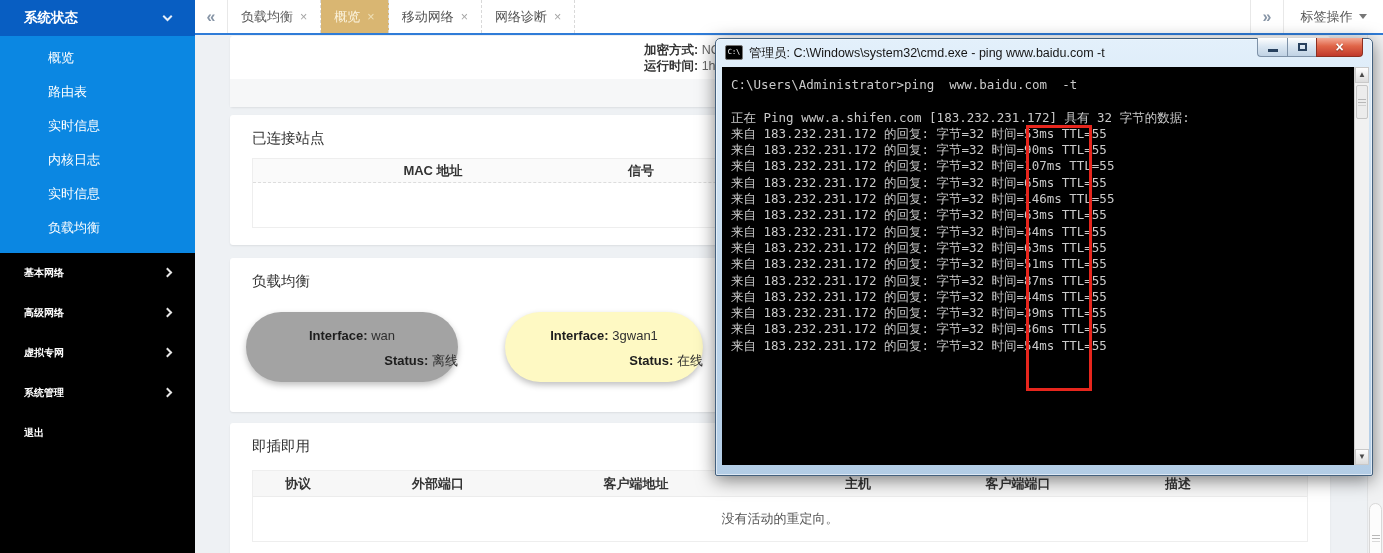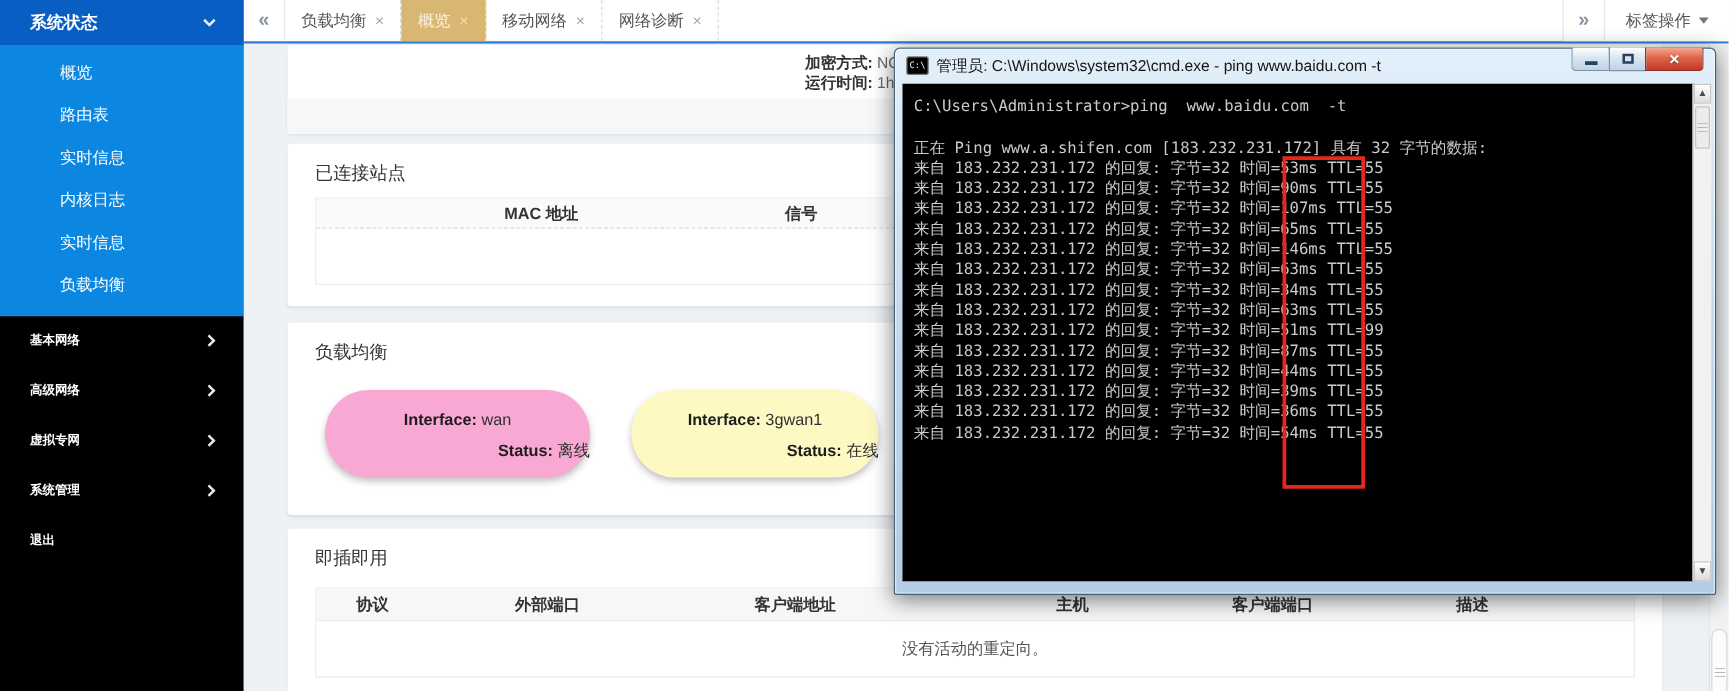--- a/index.html
+++ b/index.html
@@ -48,21 +48,21 @@
   .tbl { position:absolute; left:22px; width:1056px; border:1px solid #eeeeee; background:#fff; }
   .tbl-head { position:relative; height:24px; background:#fafafa; border-bottom:1px dashed #dddddd; }
   .th { position:absolute; top:0; height:24px; line-height:24px; transform:translateX(-50%);
         font-size:13px; font-weight:bold; color:#333; white-space:nowrap; }
   .tbl2 { top:43px; height:70px; }
   .card3 { left:35px; top:223px; width:1100px; height:154px; }
   .badge { position:absolute; top:54px; height:70px; border-radius:40px;
            box-shadow:0 3px 6px rgba(0,0,0,.25); text-align:center; font-size:13px; color:#2f2f2f; }
   .badge .bl1 { margin-top:16px; } .badge .bl2 { margin-top:9px;text-align:right; }
   .badge b { color:#1d1d1d; }
-  .badge-off { left:30px; width:212px; background:#f9a8d4; }
+  .badge-off { left:16px; width:212px; background:#a3a3a3; }
   .badge-on  { left:275px; width:198px; background:#fef9c3; }
   .card4 { left:35px; top:388px; width:1100px; height:140px; }
   .tbl4 { top:47px; height:72px; }
   .tbl4 .tbl-head { height:26px; background:#f7f7f7; border-bottom:1px solid #ececec; }
   .tbl4 .th { height:26px; line-height:26px; }
   .empty-msg { position:absolute; left:0; top:26px; width:100%; height:44px; line-height:44px;
                text-align:center; font-size:13px; color:#555; }
 
   
   .page-scroll { position:absolute; right:0; top:35px; width:16px; height:518px;
@@ -262,21 +262,21 @@
       <div class="cline"> </div>
       <div class="cline">正在 Ping www.a.shifen.com [183.232.231.172] 具有 32 字节的数据:</div>
       <div class="cline">来自 183.232.231.172 的回复: 字节=32 时间=53ms TTL=55</div>
       <div class="cline">来自 183.232.231.172 的回复: 字节=32 时间=90ms TTL=55</div>
       <div class="cline">来自 183.232.231.172 的回复: 字节=32 时间=107ms TTL=55</div>
       <div class="cline">来自 183.232.231.172 的回复: 字节=32 时间=65ms TTL=55</div>
       <div class="cline">来自 183.232.231.172 的回复: 字节=32 时间=146ms TTL=55</div>
       <div class="cline">来自 183.232.231.172 的回复: 字节=32 时间=63ms TTL=55</div>
       <div class="cline">来自 183.232.231.172 的回复: 字节=32 时间=34ms TTL=55</div>
       <div class="cline">来自 183.232.231.172 的回复: 字节=32 时间=63ms TTL=55</div>
-      <div class="cline">来自 183.232.231.172 的回复: 字节=32 时间=51ms TTL=99</div>
+      <div class="cline">来自 183.232.231.172 的回复: 字节=32 时间=51ms TTL=55</div>
       <div class="cline">来自 183.232.231.172 的回复: 字节=32 时间=87ms TTL=55</div>
       <div class="cline">来自 183.232.231.172 的回复: 字节=32 时间=44ms TTL=55</div>
       <div class="cline">来自 183.232.231.172 的回复: 字节=32 时间=39ms TTL=55</div>
       <div class="cline">来自 183.232.231.172 的回复: 字节=32 时间=36ms TTL=55</div>
       <div class="cline">来自 183.232.231.172 的回复: 字节=32 时间=54ms TTL=55</div>
       <div class="red-box"></div>
     </div>
     <div class="cmd-vscroll">
       <div class="vs-btn vs-up">▲</div>
       <div class="vs-thumb">

